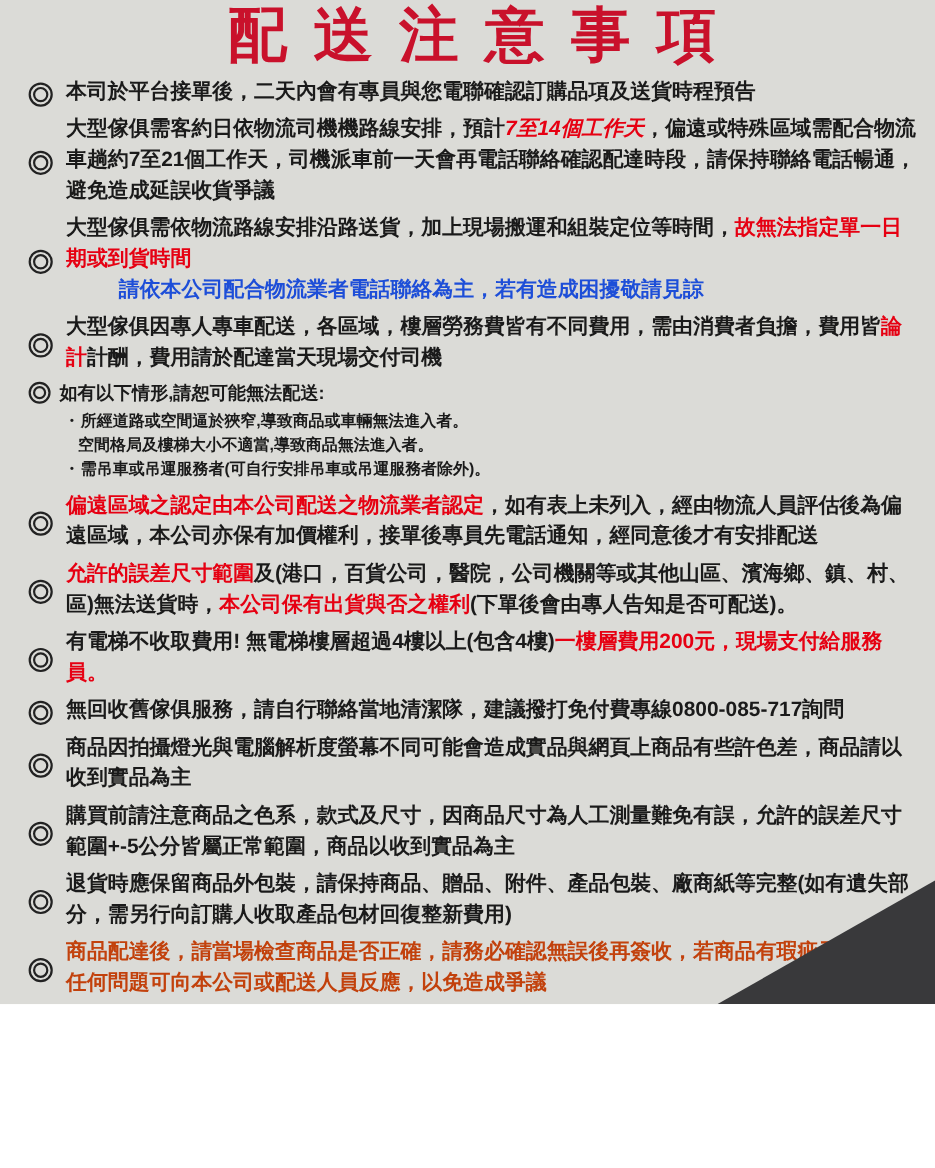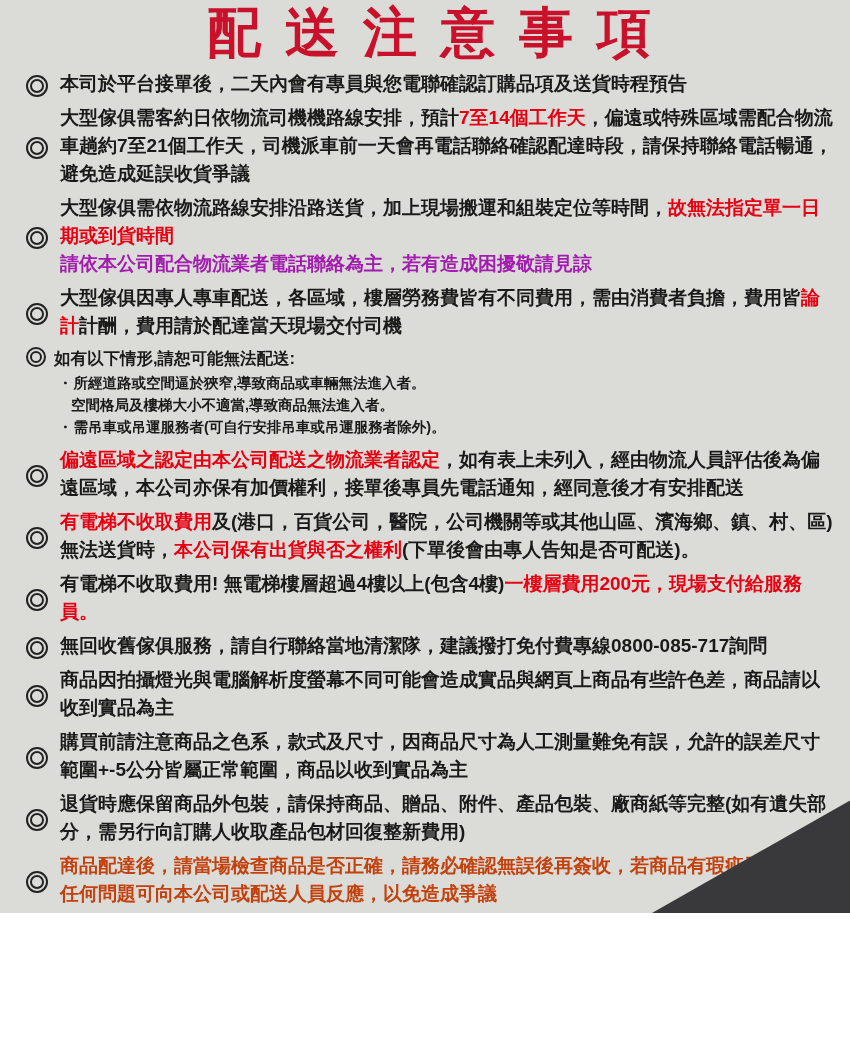--- a/index.html
+++ b/index.html
@@ -100,25 +100,25 @@
 
     <h1 class="big-title title-delivery" style="color: rgb(201, 17, 43);">配送注意事項</h1>
 
     <div id="delivery-list-top">
         <div class="item">
           <span class="bullet"></span>
           <p class="txt"><span style="color: rgb(26, 26, 26);">本司於平台接單後，二天內會有專員與您電聯確認訂購品項及送貨時程預告</span></p>
         </div>
         <div class="item">
           <span class="bullet"></span>
-          <p class="txt"><span style="color: rgb(26, 26, 26);">大型傢俱需客約日依物流司機機路線安排，預計</span><span style="color: rgb(230, 0, 18);">7至14個工作天</span><span style="color: rgb(26, 26, 26);">，偏遠或特殊區域需配合物流車趟約7至21個工作天，司機派車前一天會再電話聯絡確認配達時段，請保持聯絡電話暢通，避免造成延誤收貨爭議</span></p>
+          <p class="txt"><span style="color: rgb(26, 26, 26);">大型傢俱需客約日依物流司機機路線安排，預計</span><span style="color: rgb(230, 0, 18); font-style: italic;">7至14個工作天</span><span style="color: rgb(26, 26, 26);">，偏遠或特殊區域需配合物流車趟約7至21個工作天，司機派車前一天會再電話聯絡確認配達時段，請保持聯絡電話暢通，避免造成延誤收貨爭議</span></p>
         </div>
         <div class="item">
           <span class="bullet"></span>
-          <p class="txt"><span style="color: rgb(26, 26, 26);">大型傢俱需依物流路線安排沿路送貨，加上現場搬運和組裝定位等時間，</span><span style="color: rgb(230, 0, 18);">故無法指定單一日期或到貨時間</span><br><span style="color: #a21caf;">請依本公司配合物流業者電話聯絡為主，若有造成困擾敬請見諒</span></p>
+          <p class="txt"><span style="color: rgb(26, 26, 26);">大型傢俱需依物流路線安排沿路送貨，加上現場搬運和組裝定位等時間，</span><span style="color: rgb(230, 0, 18);">故無法指定單一日期或到貨時間</span><br><span style="color: #1d4ed8; margin-left: 48px;">請依本公司配合物流業者電話聯絡為主，若有造成困擾敬請見諒</span></p>
         </div>
         <div class="item">
           <span class="bullet"></span>
           <p class="txt"><span style="color: rgb(26, 26, 26);">大型傢俱因專人專車配送，各區域，樓層勞務費皆有不同費用，需由消費者負擔，費用皆</span><span style="color: rgb(230, 0, 18);">論計</span><span style="color: rgb(26, 26, 26);">計酬，費用請於配達當天現場交付司機</span></p>
         </div>
       </div>
 
     <div class="sub-block">
       <div class="sub-col sub-col-right" id="sub-col-right">
         <div class="sub-header">
@@ -133,21 +133,21 @@
       </div>
     </div>
 
     <div id="delivery-list-bottom">
         <div class="item">
           <span class="bullet"></span>
           <p class="txt"><span style="color: rgb(230, 0, 18);">偏遠區域之認定由本公司配送之物流業者認定</span><span style="color: rgb(26, 26, 26);">，如有表上未列入，經由物流人員評估後為偏遠區域，本公司亦保有加價權利，接單後專員先電話通知，經同意後才有安排配送</span></p>
         </div>
         <div class="item">
           <span class="bullet"></span>
-          <p class="txt"><span style="color: rgb(230, 0, 18);">有電梯不收取費用</span><span style="color: rgb(26, 26, 26);">及(港口，百貨公司，醫院，公司機關等或其他山區、濱海鄉、鎮、村、區)無法送貨時，</span><span style="color: rgb(230, 0, 18);">本公司保有出貨與否之權利</span><span style="color: rgb(26, 26, 26);">(下單後會由專人告知是否可配送)。</span></p>
+          <p class="txt"><span style="color: rgb(230, 0, 18);">允許的誤差尺寸範圍</span><span style="color: rgb(26, 26, 26);">及(港口，百貨公司，醫院，公司機關等或其他山區、濱海鄉、鎮、村、區)無法送貨時，</span><span style="color: rgb(230, 0, 18);">本公司保有出貨與否之權利</span><span style="color: rgb(26, 26, 26);">(下單後會由專人告知是否可配送)。</span></p>
         </div>
         <div class="item">
           <span class="bullet"></span>
           <p class="txt"><span style="color: rgb(26, 26, 26);">有電梯不收取費用! 無電梯樓層超過4樓以上(包含4樓)</span><span style="color: rgb(230, 0, 18);">一樓層費用200元，現場支付給服務員。</span><br></p>
         </div>
         <div class="item">
           <span class="bullet"></span>
           <p class="txt"><span style="color: rgb(26, 26, 26);">無回收舊傢俱服務，請自行聯絡當地清潔隊，建議撥打免付費專線0800-085-717詢問</span></p>
         </div>
         <div class="item">

